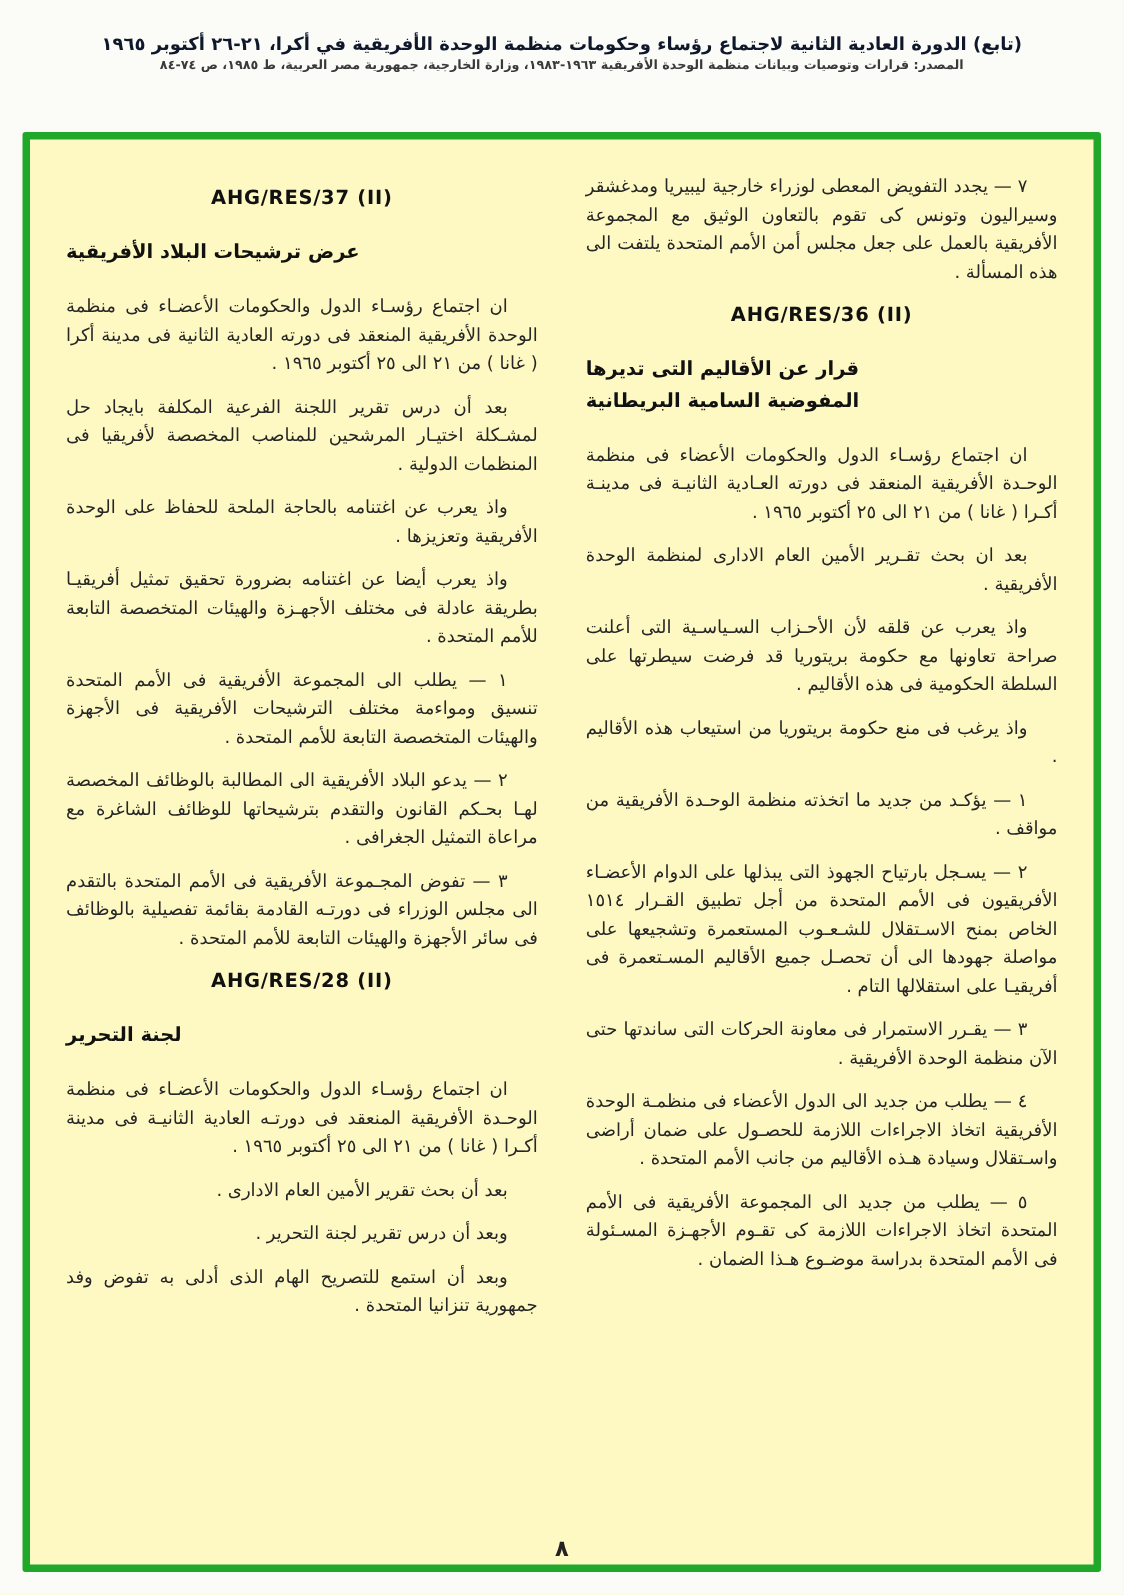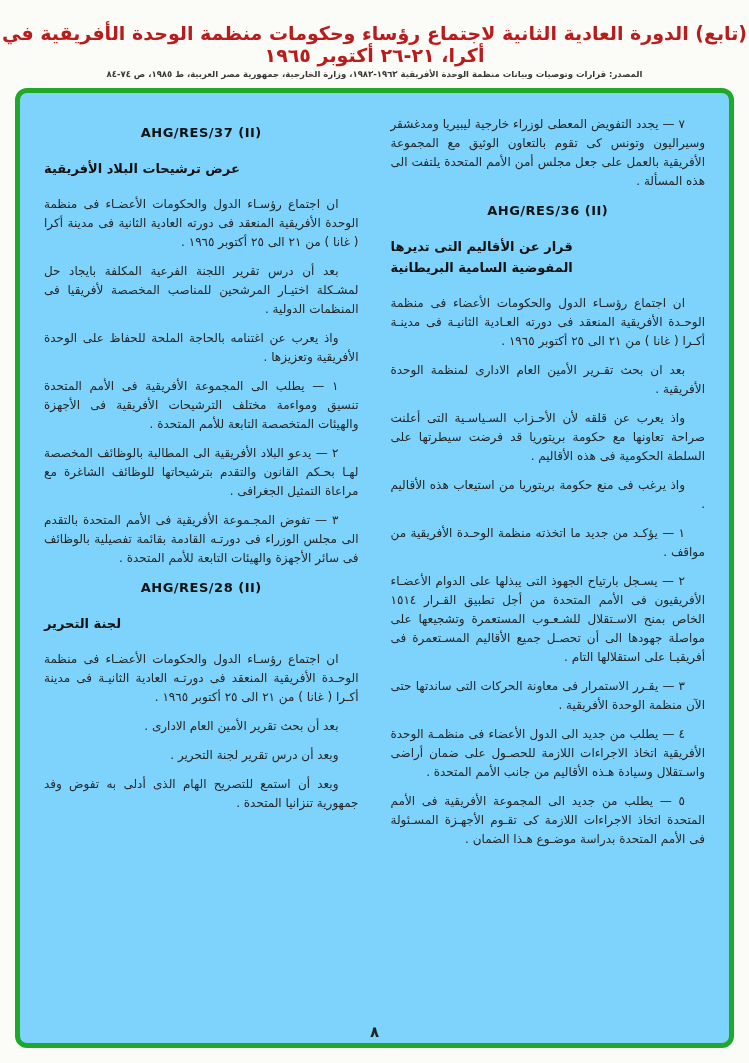--- a/index.html
+++ b/index.html
@@ -13,42 +13,42 @@
   }
   .page { position:absolute; inset:0; }
 
   
   .doc-header {
     direction:rtl;
     text-align:center;
     padding-top:22px;
   }
   .doc-header .title {
-    font-size:19px;
+    font-size:12px;
     font-weight:bold;
-    color:#b91c1c;
+    color:#0f172a;
     letter-spacing:0.2px;
   }
   .doc-header .source {
     font-size:8.5px;
     font-weight:bold;
     color:#3a3a3a;
     margin-top:3px;
   }
 
   
   .frame {
     position:absolute;
     left:15px; right:15px;
     top:88px; bottom:15px;
     border:5px solid var(--frame-color, #1fa829);
-    border-radius:12px;
+    border-radius:2px;
     padding:22px 24px 32px 24px;
     overflow:hidden;
-    background:#7dd3fc;
+    background:#fef9c3;
   }
 
   
   .cols {
     direction:rtl;
     display:flex;
     gap:32px;
     height:100%;
   }
   .col {
@@ -120,20 +120,21 @@
           <div class="block paragraph">٥ — يطلب من جديد الى المجموعة الأفريقية فى الأمم المتحدة اتخاذ الاجراءات اللازمة كى تقـوم الأجهـزة المسـئولة فى الأمم المتحدة بدراسة موضـوع هـذا الضمان .</div>
         </section>
       <section class="col" id="col-left">
           <div class="block res_label">AHG/RES/37 (II)</div>
           <div class="block heading">
             <div>عرض ترشيحات البلاد الأفريقية</div>
           </div>
           <div class="block paragraph">ان اجتماع رؤسـاء الدول والحكومات الأعضـاء فى منظمة الوحدة الأفريقية المنعقد فى دورته العادية الثانية فى مدينة أكرا ( غانا ) من ٢١ الى ٢٥ أكتوبر ١٩٦٥ .</div>
           <div class="block paragraph">بعد أن درس تقرير اللجنة الفرعية المكلفة بايجاد حل لمشـكلة اختيـار المرشحين للمناصب المخصصة لأفريقيا فى المنظمات الدولية .</div>
           <div class="block paragraph">واذ يعرب عن اغتنامه بالحاجة الملحة للحفاظ على الوحدة الأفريقية وتعزيزها .</div>
+          <div class="block paragraph">واذ يعرب أيضا عن اغتنامه بضرورة تحقيق تمثيل أفريقيـا بطريقة عادلة فى مختلف الأجهـزة والهيئات المتخصصة التابعة للأمم المتحدة .</div>
           <div class="block paragraph">١ — يطلب الى المجموعة الأفريقية فى الأمم المتحدة تنسيق ومواءمة مختلف الترشيحات الأفريقية فى الأجهزة والهيئات المتخصصة التابعة للأمم المتحدة .</div>
           <div class="block paragraph">٢ — يدعو البلاد الأفريقية الى المطالبة بالوظائف المخصصة لهـا بحـكم القانون والتقدم بترشيحاتها للوظائف الشاغرة مع مراعاة التمثيل الجغرافى .</div>
           <div class="block paragraph">٣ — تفوض المجـموعة الأفريقية فى الأمم المتحدة بالتقدم الى مجلس الوزراء فى دورتـه القادمة بقائمة تفصيلية بالوظائف فى سائر الأجهزة والهيئات التابعة للأمم المتحدة .</div>
           <div class="block res_label">AHG/RES/28 (II)</div>
           <div class="block heading">
             <div>لجنة التحرير</div>
           </div>
           <div class="block paragraph">ان اجتماع رؤسـاء الدول والحكومات الأعضـاء فى منظمة الوحـدة الأفريقية المنعقد فى دورتـه العادية الثانيـة فى مدينة أكـرا ( غانا ) من ٢١ الى ٢٥ أكتوبر ١٩٦٥ .</div>
           <div class="block paragraph">بعد أن بحث تقرير الأمين العام الادارى .</div>
           <div class="block paragraph">وبعد أن درس تقرير لجنة التحرير .</div>

